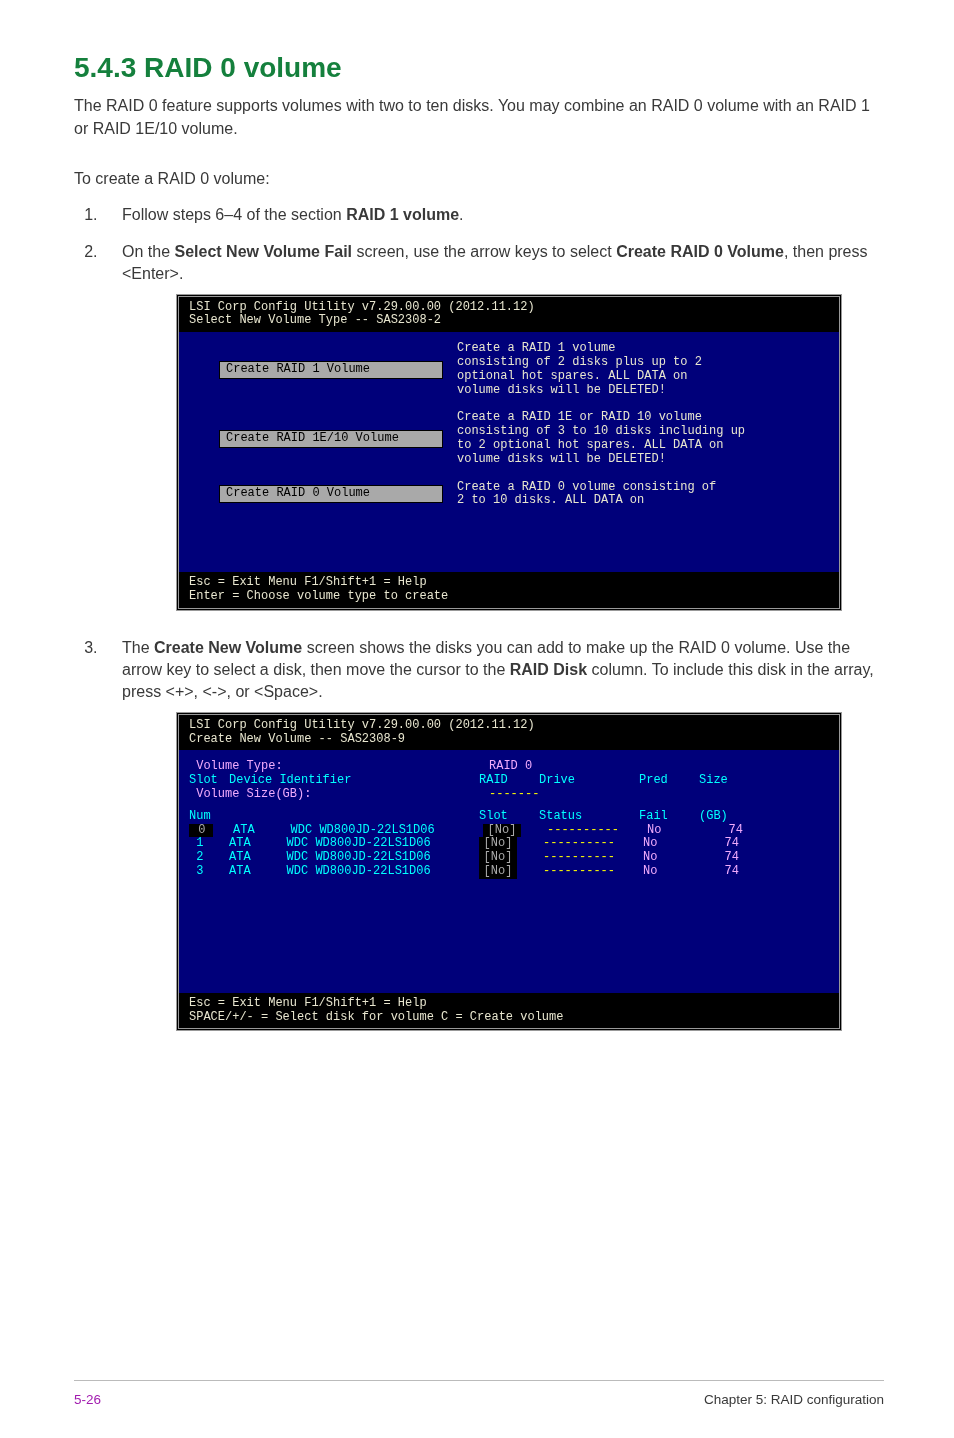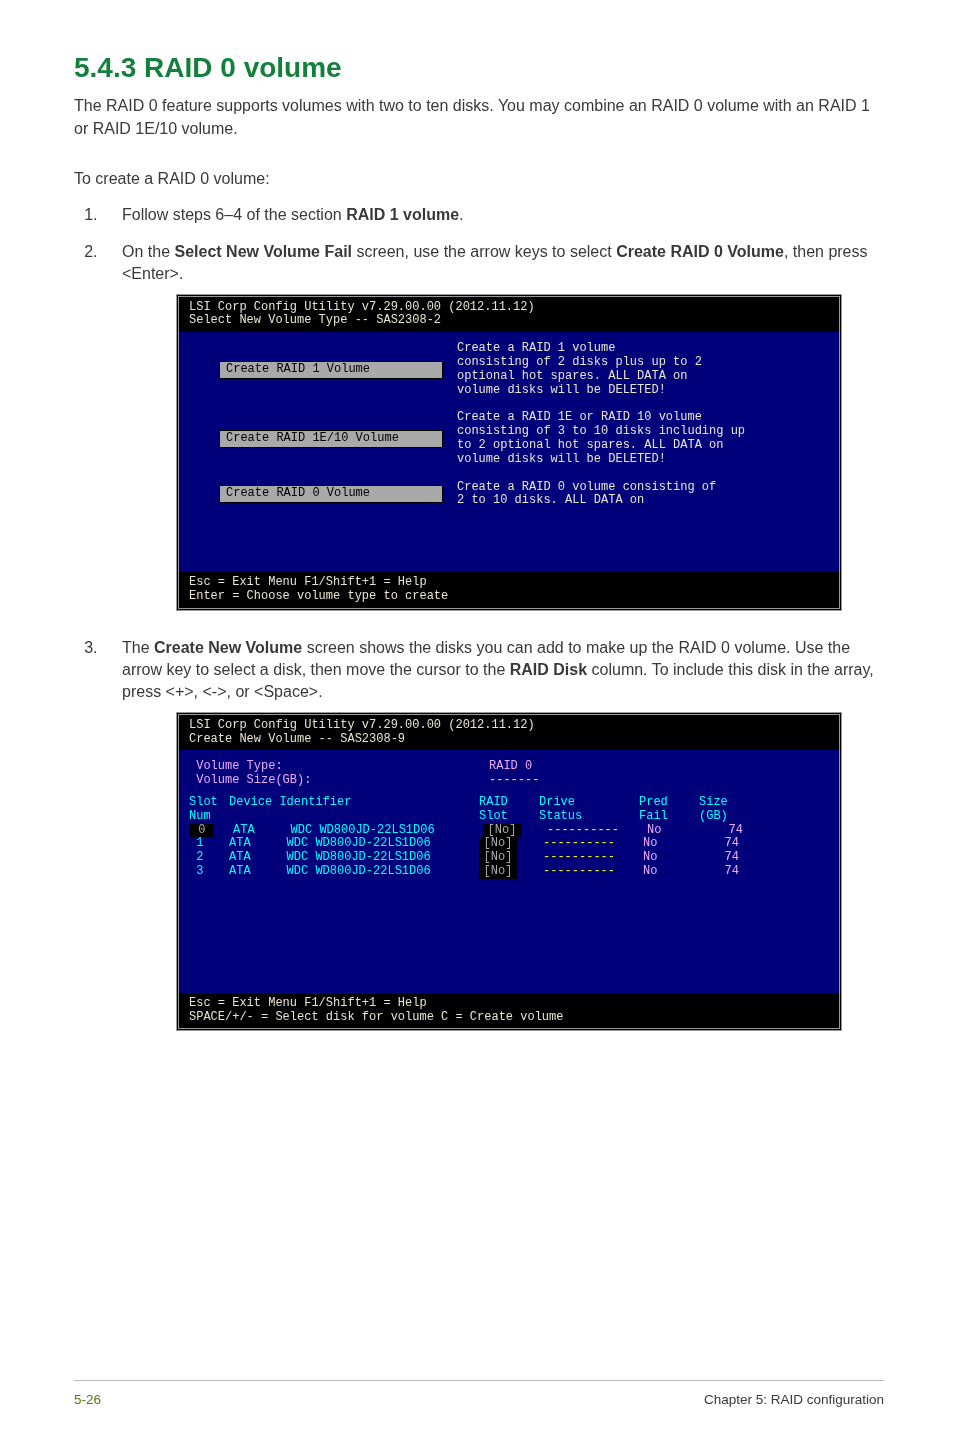--- a/index.html
+++ b/index.html
@@ -18,21 +18,21 @@
   .optbox{background:#a9a9a9;color:#000;padding:1px 6px;border:1px solid #000;display:inline-block;margin-left:30px;min-width:210px}
   .opttxt{margin-left:14px;white-space:pre}
   .opt-row{display:flex;margin-bottom:14px;align-items:center}
   .hdr-yellow{color:#ffff00}
   .hdr-cyan{color:#00ffff}
   .hdr-white{color:#f0abfc}
   .cell{white-space:pre}
   .blackcell{background:#000;color:#a9a9a9;padding:0 2px}
   .footer-rule{border:0;border-top:1px solid #bbb;margin:0 0 10px 0}
   .footer{display:flex;justify-content:space-between;font-size:13.5px;color:#393939}
-  .footer .left{color:#4d7c0f}
+  .footer .left{color:#a21caf}
 </style>
 </head>
 <body>
 
 <div class="page">
 
   <h2>5.4.3       RAID 0 volume</h2>
   <p class="intro">The RAID 0 feature supports volumes with two to ten disks. You may combine an RAID 0 volume with an RAID 1 or RAID 1E/10 volume.</p>
 
   <p class="lead">To create a RAID 0 volume:</p>
@@ -88,32 +88,32 @@
         <div class="term term2">
           <div class="term-black">
             <div>LSI Corp Config Utility            v7.29.00.00 (2012.11.12)</div>
             <div>Create New Volume -- SAS2308-9</div>
           </div>
           <div class="term-blue">
             <div class="row">
               <span class="cell hdr-white" style="width:300px"> Volume Type:</span>
               <span class="cell hdr-white">RAID 0</span>
             </div>
-            <div class="row" style="margin-bottom:8px">
-              <span class="cell hdr-white" style="width:300px"> Volume Size(GB):</span>
-              <span class="cell hdr-yellow">-------</span>
-            </div>
-
             <div class="row">
               <span class="cell hdr-cyan" style="width:40px">Slot</span>
               <span class="cell hdr-cyan" style="width:250px">Device Identifier</span>
               <span class="cell hdr-cyan" style="width:60px">RAID</span>
               <span class="cell hdr-cyan" style="width:100px">Drive</span>
               <span class="cell hdr-cyan" style="width:60px">Pred</span>
               <span class="cell hdr-cyan">Size</span>
+            </div>
+
+            <div class="row" style="margin-bottom:8px">
+              <span class="cell hdr-white" style="width:300px"> Volume Size(GB):</span>
+              <span class="cell hdr-yellow">-------</span>
             </div>
             <div class="row">
               <span class="cell hdr-cyan" style="width:40px">Num</span>
               <span class="cell" style="width:250px"></span>
               <span class="cell hdr-cyan" style="width:60px">Slot</span>
               <span class="cell hdr-cyan" style="width:100px">Status</span>
               <span class="cell hdr-cyan" style="width:60px">Fail</span>
               <span class="cell hdr-cyan">(GB)</span>
             </div>
 

